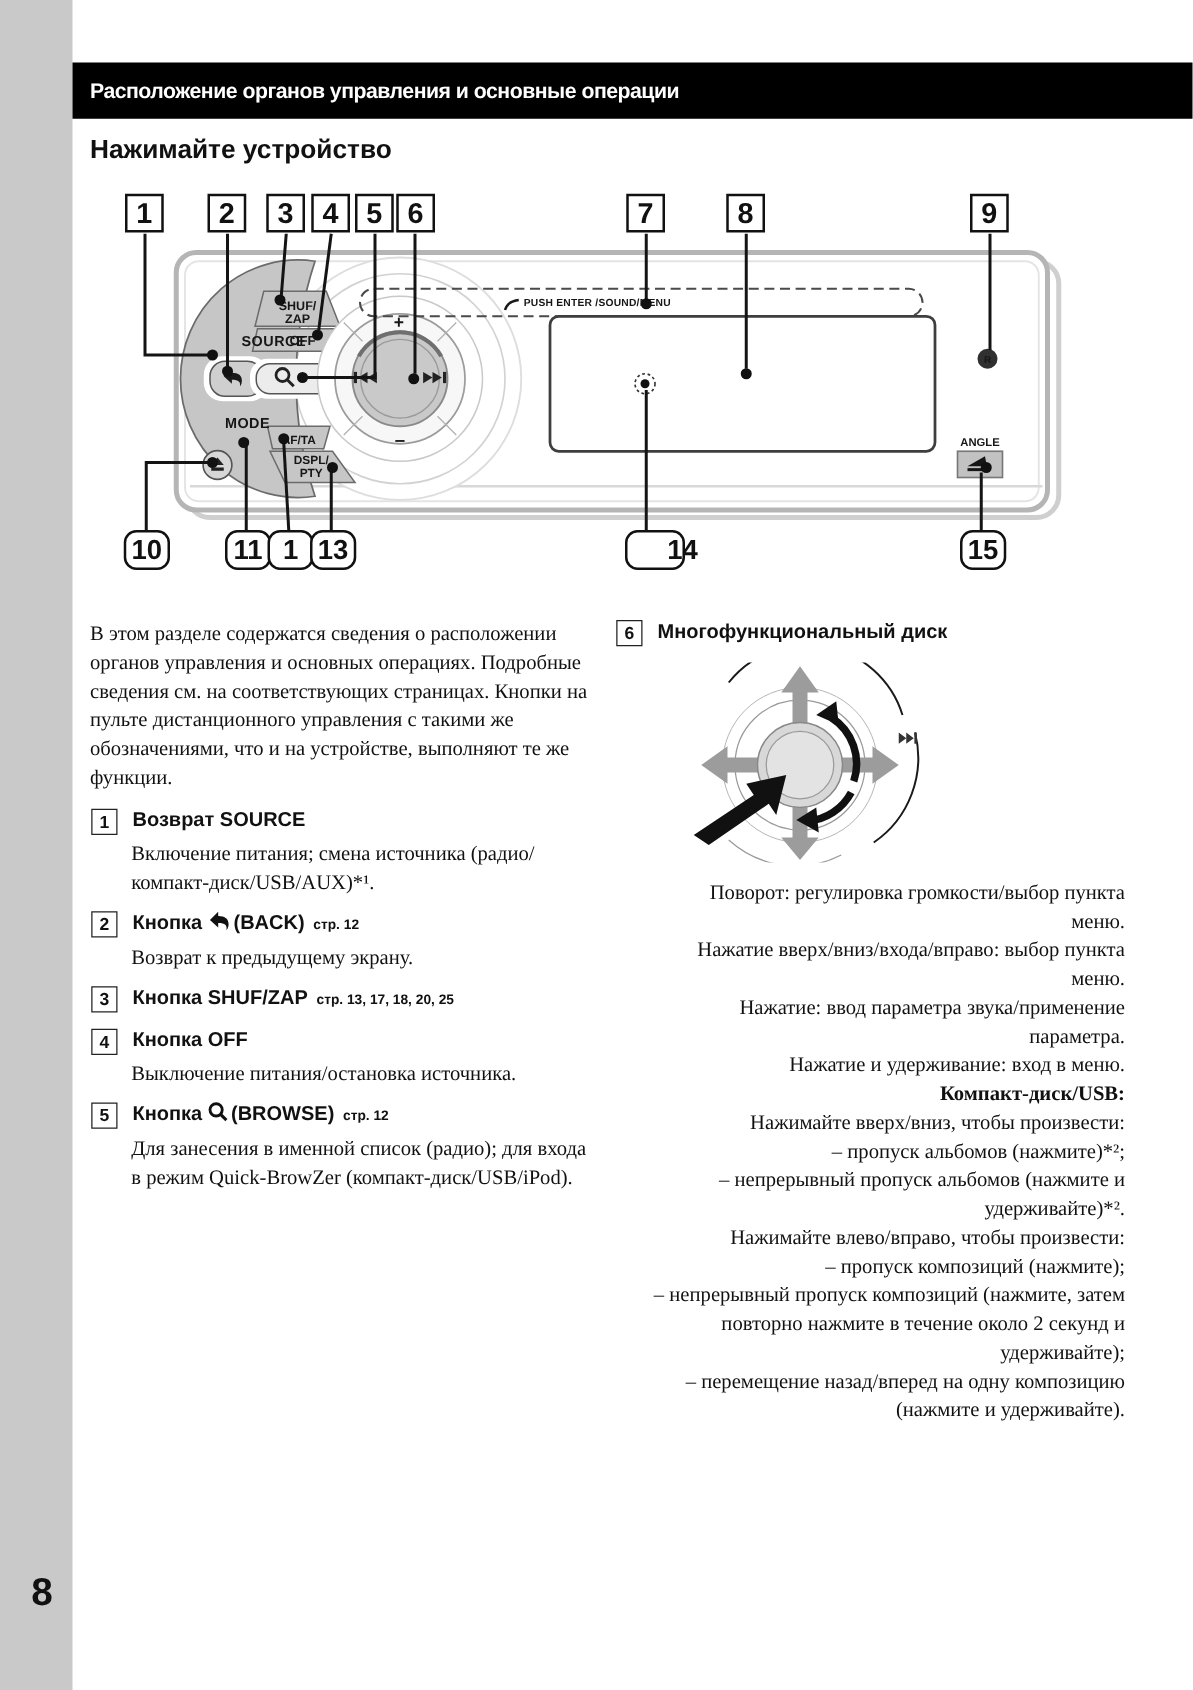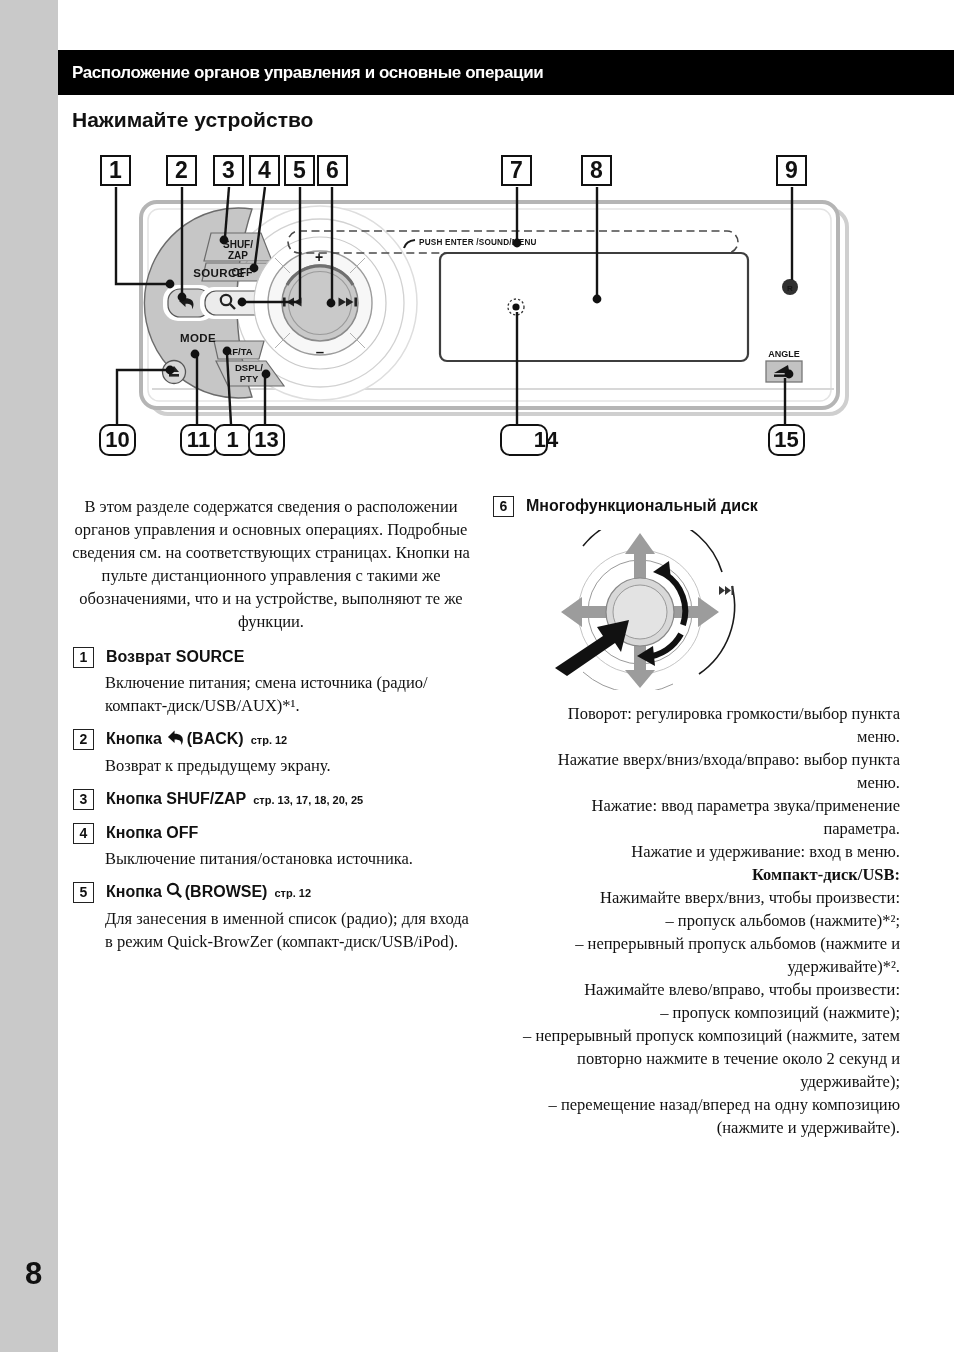--- a/index.html
+++ b/index.html
@@ -13,21 +13,21 @@
   .diagram{position:absolute;left:0;top:150px;width:954px;height:320px;}
   .diagram svg.dev{position:absolute;left:0;top:0;}
   .cbox{position:absolute;width:31px;height:31px;border:2.5px solid #111;background:#fff;
         display:flex;align-items:center;justify-content:center;font-weight:bold;font-size:23px;
         box-sizing:border-box;}
   .cbox.w2{width:37px;height:32px;font-size:22px;border-radius:10px;}
   svg text{font-family:"Liberation Sans",sans-serif;font-weight:bold;fill:#161616;}
   .col{position:absolute;font-family:"Liberation Serif",serif;font-size:16.5px;line-height:23px;}
   .colL{left:72px;top:495px;width:398px;}
   .colR{left:492px;top:495px;width:408px;}
-  .intro{margin:0 0 13px 0;text-align:center;}
+  .intro{margin:0 0 13px 0;}
   .ihead{display:flex;align-items:flex-start;font-family:"Liberation Sans",sans-serif;
          font-size:16px;line-height:21px;margin-top:11px;}
   .nbox{flex:0 0 auto;width:19px;height:19px;border:1.7px solid #222;display:inline-flex;
         align-items:center;justify-content:center;font-size:14px;font-weight:bold;
         margin:1px 12px 0 1px;box-sizing:content-box;background:#fff;}
   .htext{font-weight:bold;}
   .htext .icn{margin:0 2px -2px 4px;}
   .pref{font-weight:bold;font-size:11px;margin-left:7px;}
   .ibody{margin:3px 0 1px 33px;}
   .colR p{margin:0 0 0 31px;text-align:right;}

